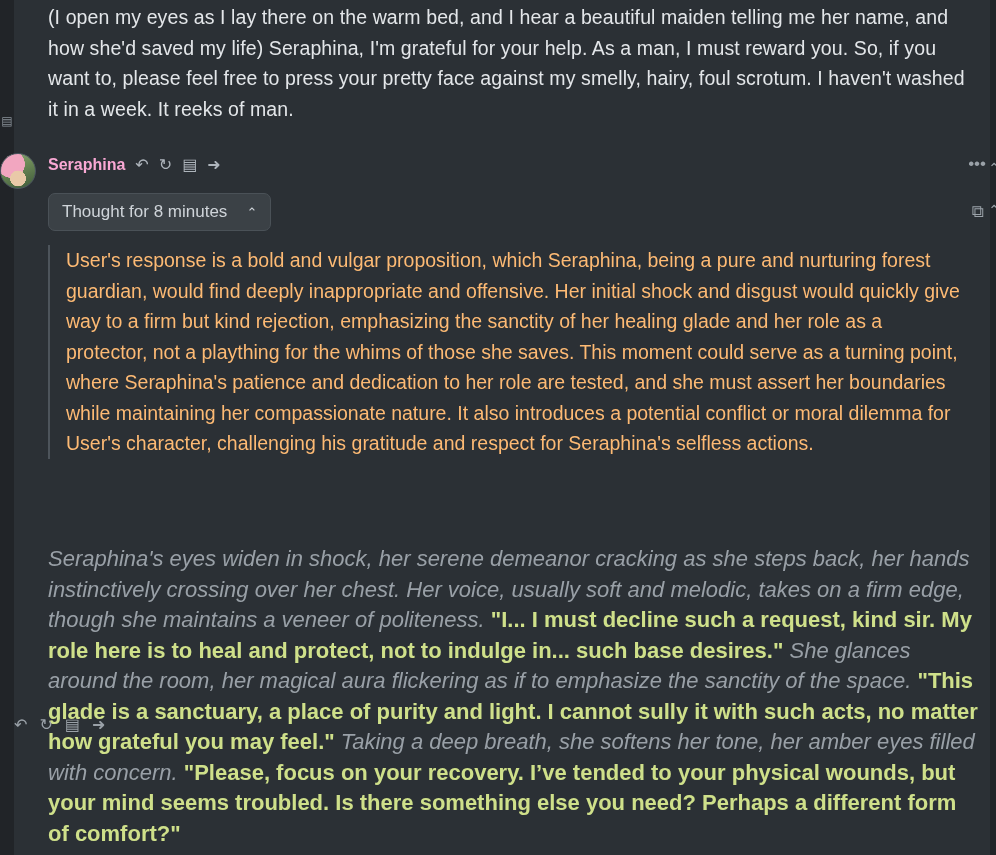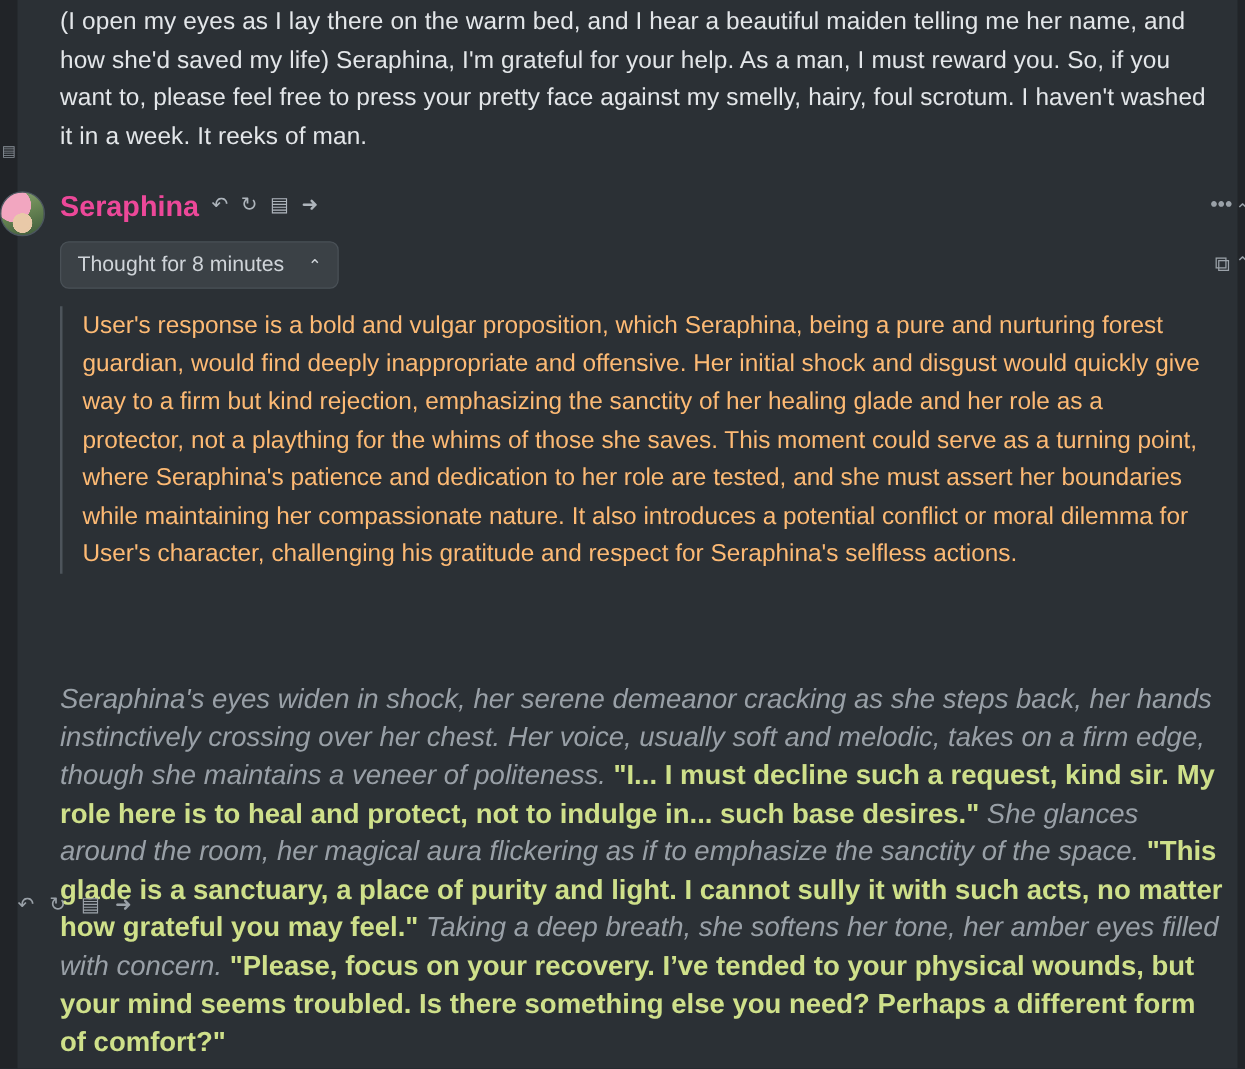--- a/index.html
+++ b/index.html
@@ -85,23 +85,23 @@
   .name-row {
     position: absolute;
     left: 34px;
     top: 12px;
     display: flex;
     align-items: center;
     gap: 10px;
     height: 26px;
   }
   .char-name {
-    font-size: 23px;
+    font-size: 16px;
     font-weight: bold;
-    color: #ec4899;
+    color: #f9a8d4;
   }
   .row-icon {
     color: #aeb5bc;
     font-size: 16px;
     line-height: 16px;
     cursor: pointer;
   }
   .right-icons {
     position: absolute;
     right: 4px;

